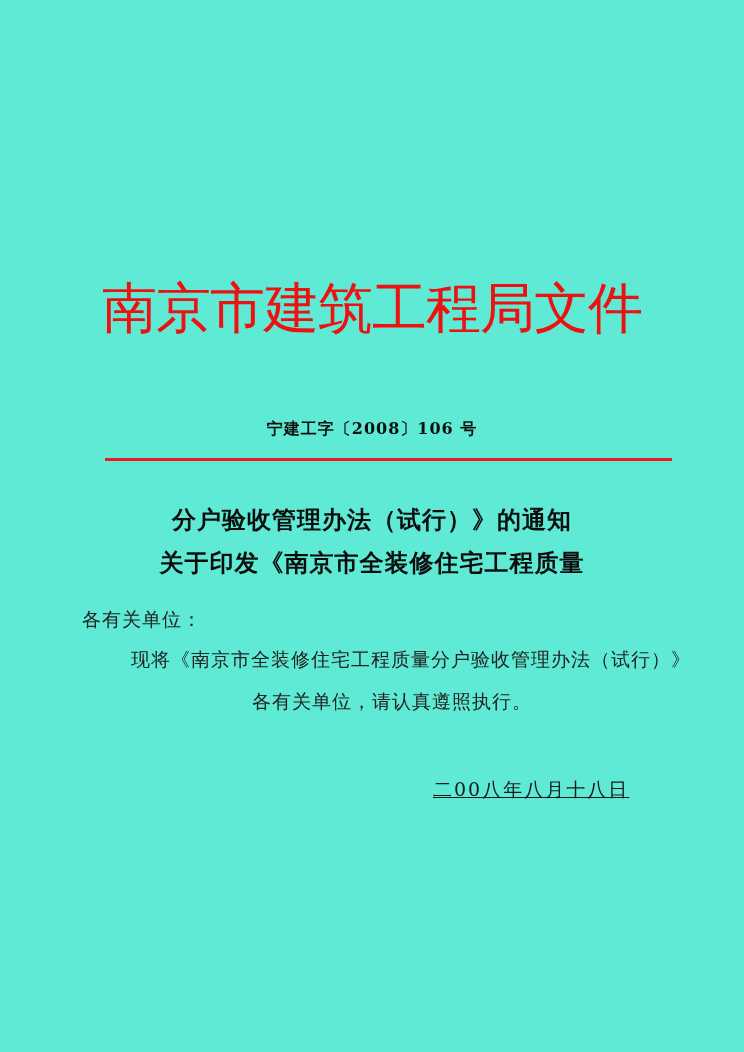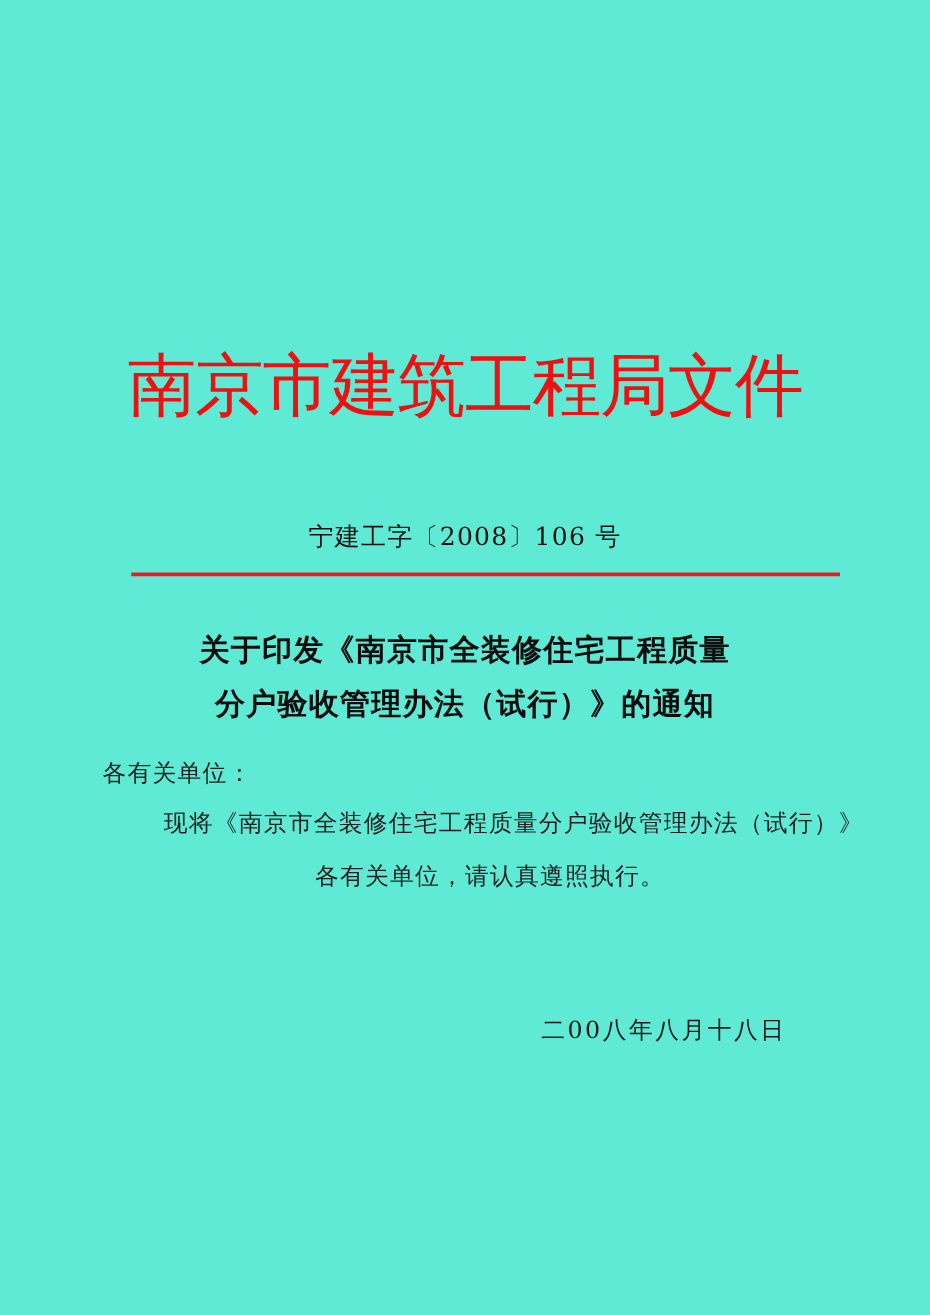--- a/index.html
+++ b/index.html
@@ -30,23 +30,23 @@
   }
 
   
   .doc-number {
     position: absolute;
     top: 415px;
     left: 0;
     right: 0;
     text-align: center;
     font-family: "DejaVu Serif", "Liberation Serif", serif;
-    font-size: 20px;
+    font-size: 16px;
     line-height: 28px;
-    font-weight: 400;
+    font-weight: 700;
     letter-spacing: 1px;
     color: #111111;
     white-space: nowrap;
   }
 
   
   .red-rule {
     position: absolute;
     top: 458px;
     left: 105px;
@@ -91,43 +91,44 @@
     line-height: 42px;
     letter-spacing: 1px;
     color: #222222;
   }
   .body-paragraph .body-line { white-space: nowrap; text-align: center; }
   .body-paragraph .body-line.indented { text-indent: 2em; }
 
   
   .signature-date {
     position: absolute;
-    top: 810px;
+    top: 775px;
     left: 433px;
     font-size: 19px;
     line-height: 28px;
     letter-spacing: 2px;
     color: #1a1a1a;
     white-space: nowrap;
+    text-decoration: underline;
   }
 </style>
 </head>
 <body>
 
 <div class="page">
 
   <div class="masthead" style="color: rgb(238, 17, 17);">南京市建筑工程局文件</div>
 
   <div class="doc-number">宁建工字〔2008〕106 号</div>
 
   <div class="red-rule" style="background-color: rgb(237, 28, 36);"></div>
 
   <div class="notice-title">
+    <div class="title-line">分户验收管理办法（试行）》的通知</div>
     <div class="title-line">关于印发《南京市全装修住宅工程质量</div>
-    <div class="title-line">分户验收管理办法（试行）》的通知</div>
   </div>
 
   <div class="salutation">各有关单位：</div>
 
   <div class="body-paragraph">
     <div class="body-line indented">现将《南京市全装修住宅工程质量分户验收管理办法（试行）》</div>
     <div class="body-line">各有关单位，请认真遵照执行。</div>
   </div>
 
   <div class="signature-date">二00八年八月十八日</div>

